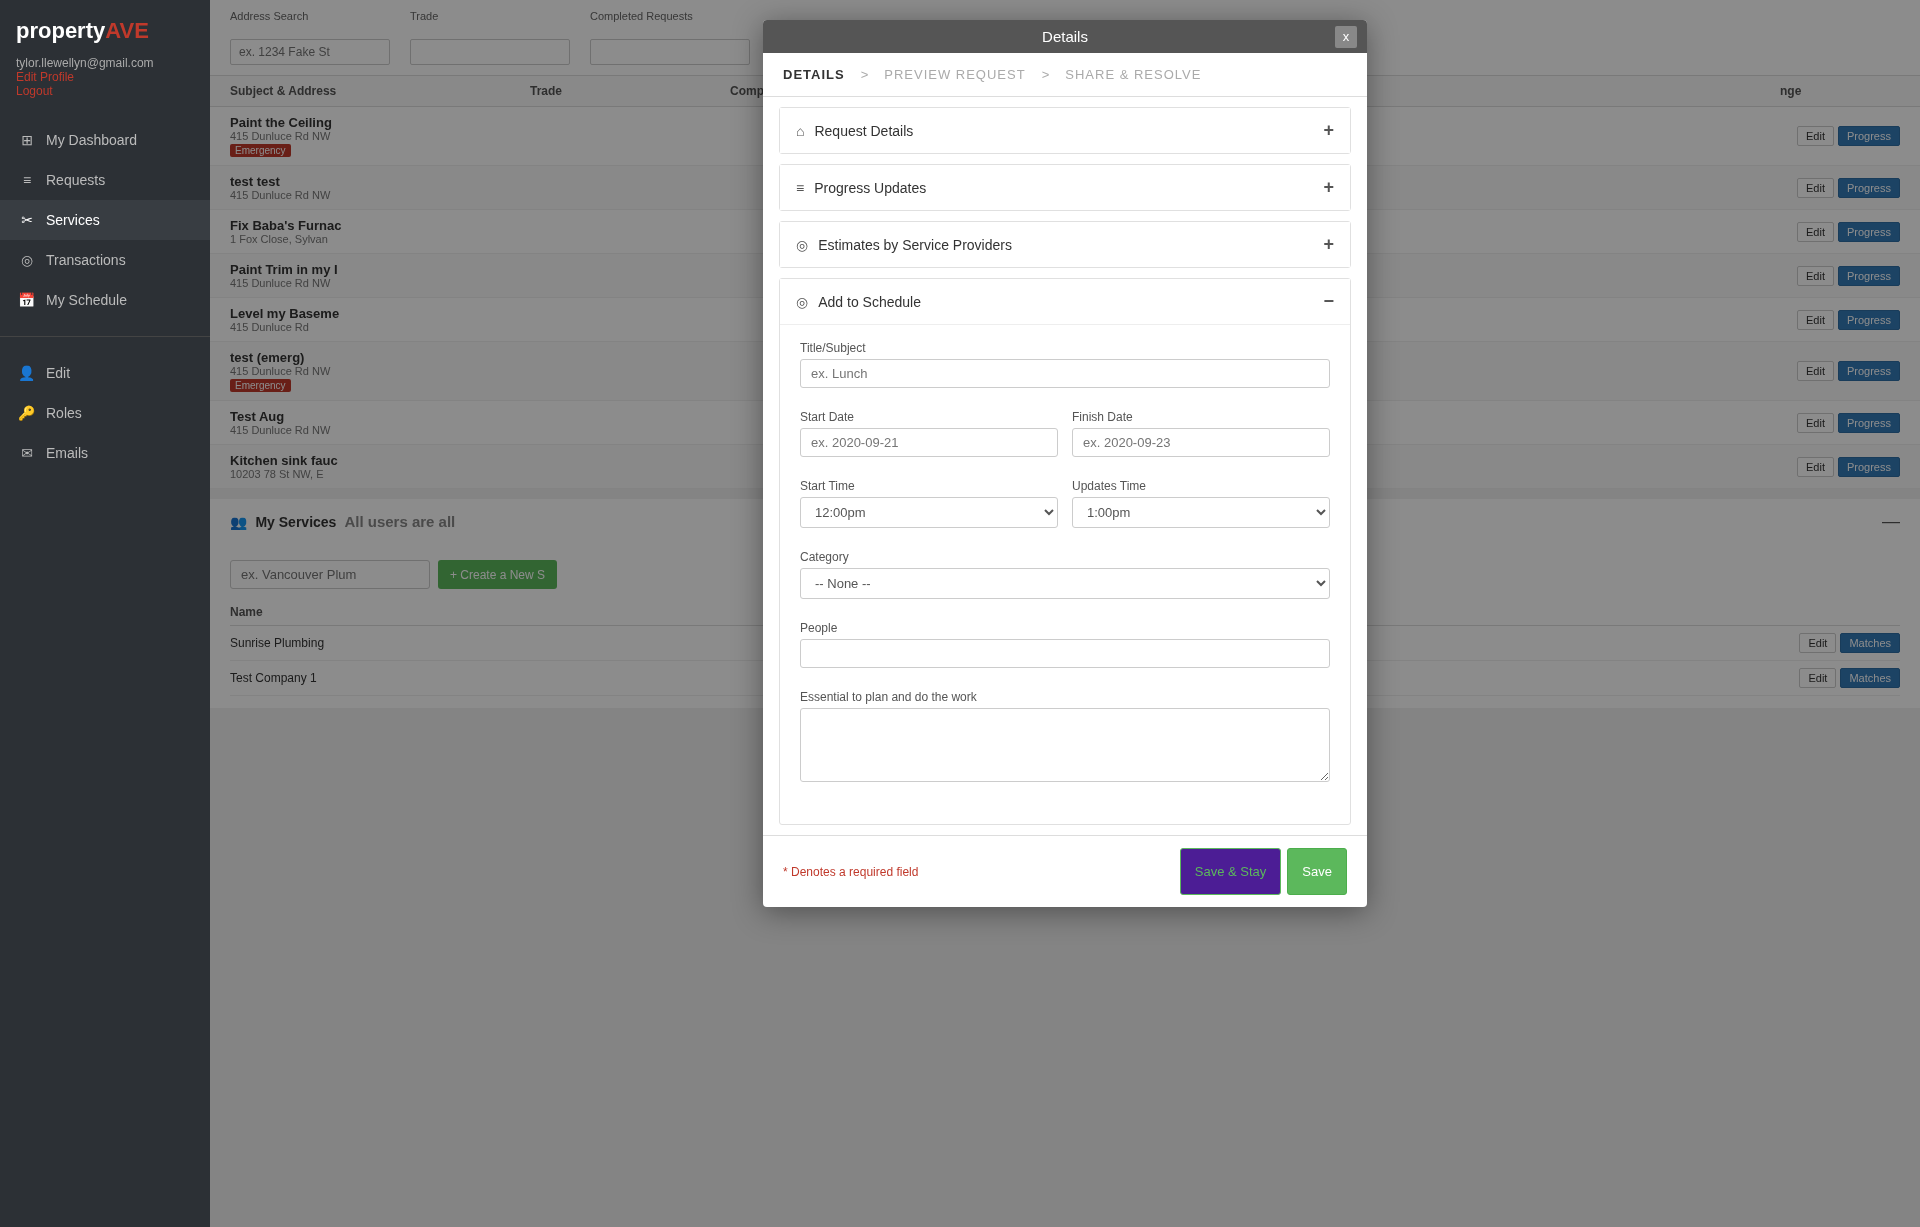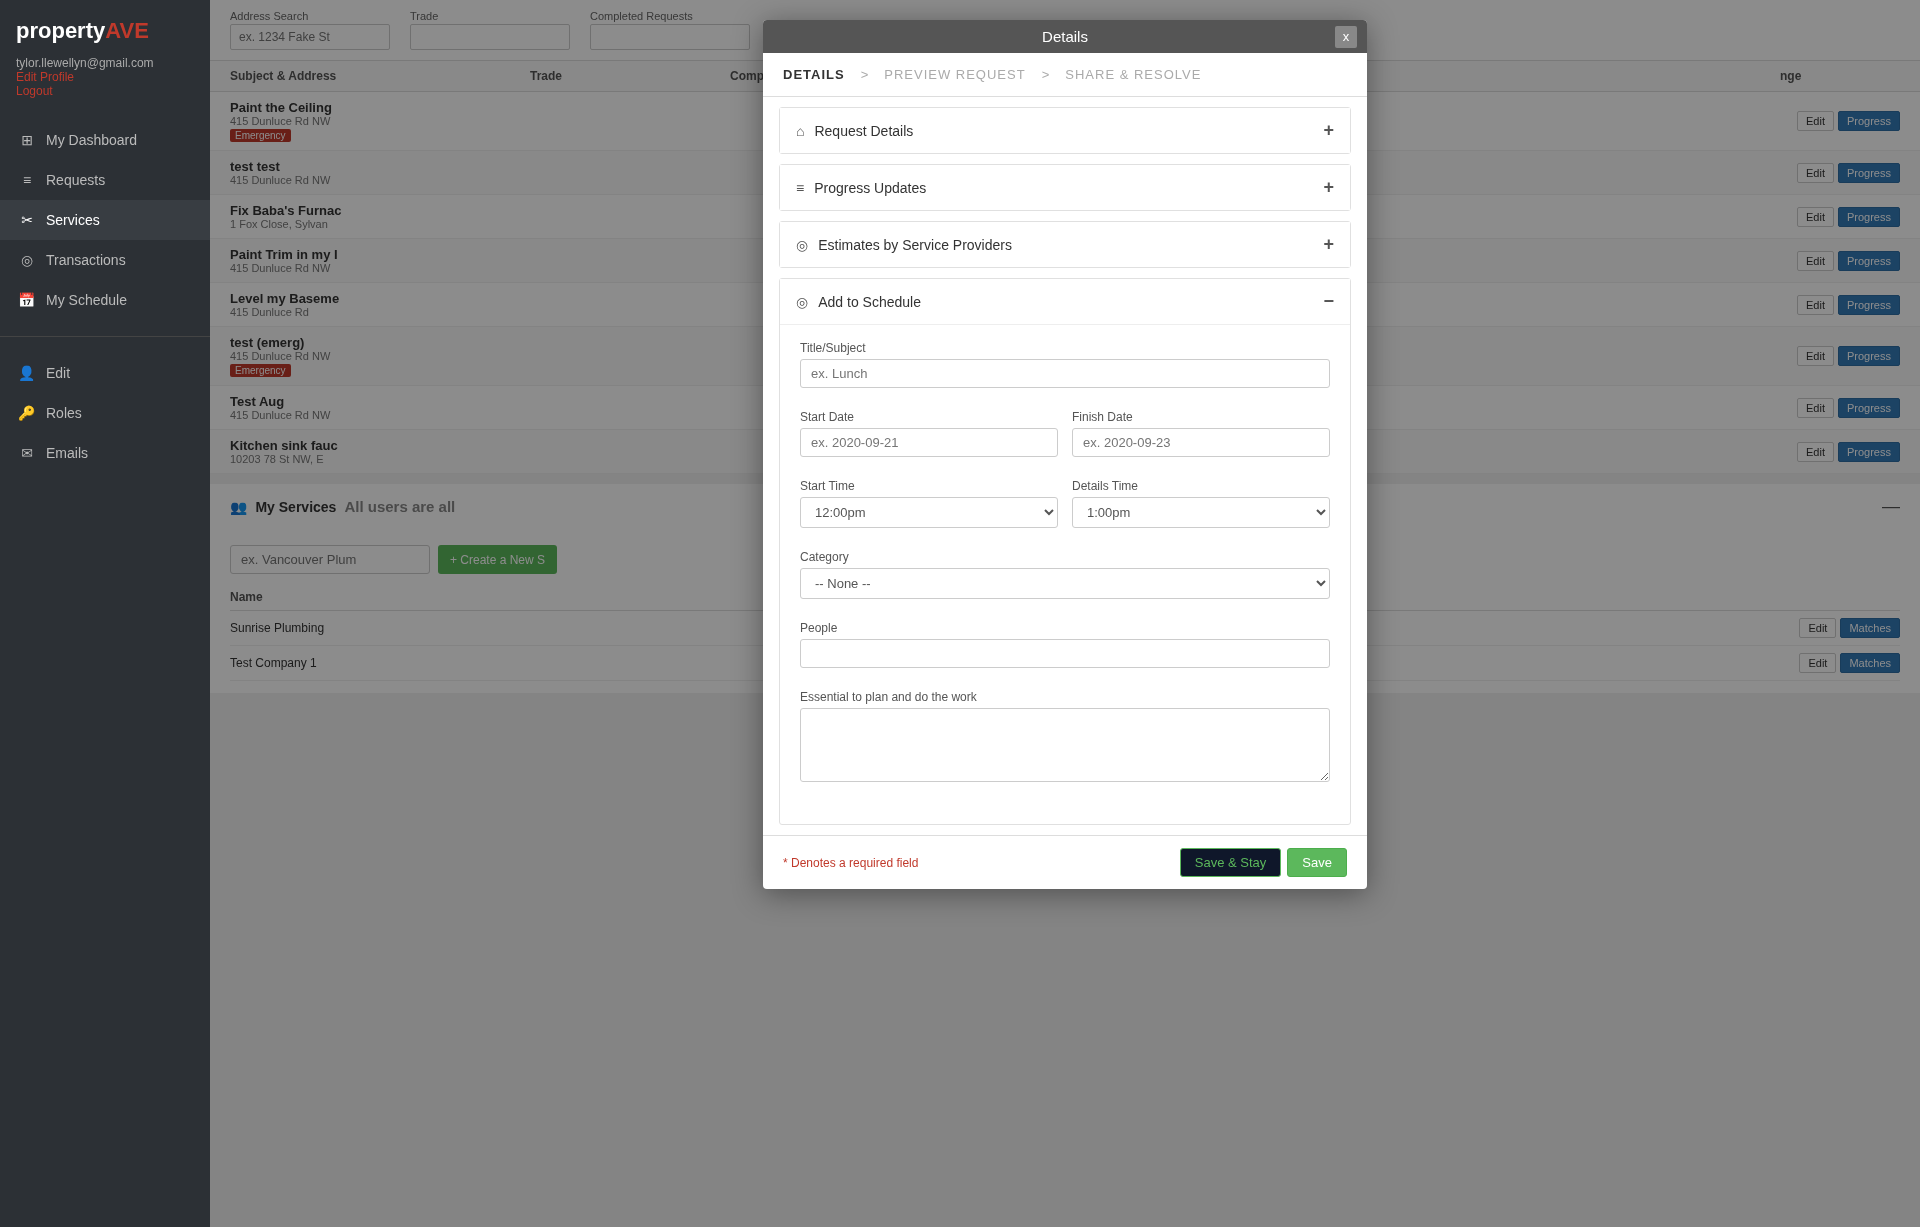--- a/index.html
+++ b/index.html
@@ -48,21 +48,21 @@
 
     
     .top-bar {
       background: #fff;
       padding: 10px 20px;
       display: flex;
       gap: 20px;
       border-bottom: 1px solid #ddd;
       align-items: flex-end;
     }
-    .top-bar-col { display: flex; flex-direction: column; gap: 2px; font-size: 12px; color: #555; }
+    .top-bar-col { display: flex; flex-direction: column; gap: 17px; font-size: 12px; color: #555; }
     .top-bar-col label { font-size: 11px; color: #666; }
     .top-bar-col input {
       border: 1px solid #ccc; padding: 5px 8px; font-size: 12px; border-radius: 2px;
       color: #aaa; width: 160px;
     }
     .btn-green {
       background: #5cb85c; color: #fff; border: none; padding: 6px 12px;
       font-size: 12px; border-radius: 3px; cursor: pointer;
     }
 
@@ -207,22 +207,22 @@
 
     
     .modal-footer {
       padding: 12px 20px;
       border-top: 1px solid #ddd;
       display: flex; justify-content: space-between; align-items: center;
     }
     .required-note { font-size: 12px; color: #c0392b; }
     .footer-btns { display: flex; gap: 6px; }
     .btn-save-stay {
-      background: #0f172a; border: 1px solid #5cb85c; color: #5cb85c;
-      padding: 6px 14px; font-size: 13px; border-radius: 3px; cursor: pointer;
+      background: #4c1d95; border: 1px solid #5cb85c; color: #5cb85c;
+      padding: 15px 14px; font-size: 13px; border-radius: 3px; cursor: pointer;
     }
     .btn-save {
       background: #5cb85c; border: 1px solid #4cae4c; color: #fff;
       padding: 6px 14px; font-size: 13px; border-radius: 3px; cursor: pointer;
     }
 
     
     .nav-item-services { background: #383d42; color: #fff; }
   </style>
 </head>
@@ -522,21 +522,21 @@
           <div class="form-row">
             <div class="form-group">
               <label class="form-label">Start Time</label>
               <select class="form-select">
                 <option>12:00pm</option>
                 <option>12:30pm</option>
                 <option>1:00pm</option>
               </select>
             </div>
             <div class="form-group">
-              <label class="form-label">Details Time</label>
+              <label class="form-label">Updates Time</label>
               <select class="form-select">
                 <option>1:00pm</option>
                 <option>1:30pm</option>
                 <option>2:00pm</option>
               </select>
             </div>
           </div>
 
           <div class="form-group">
             <label class="form-label">Category</label>

